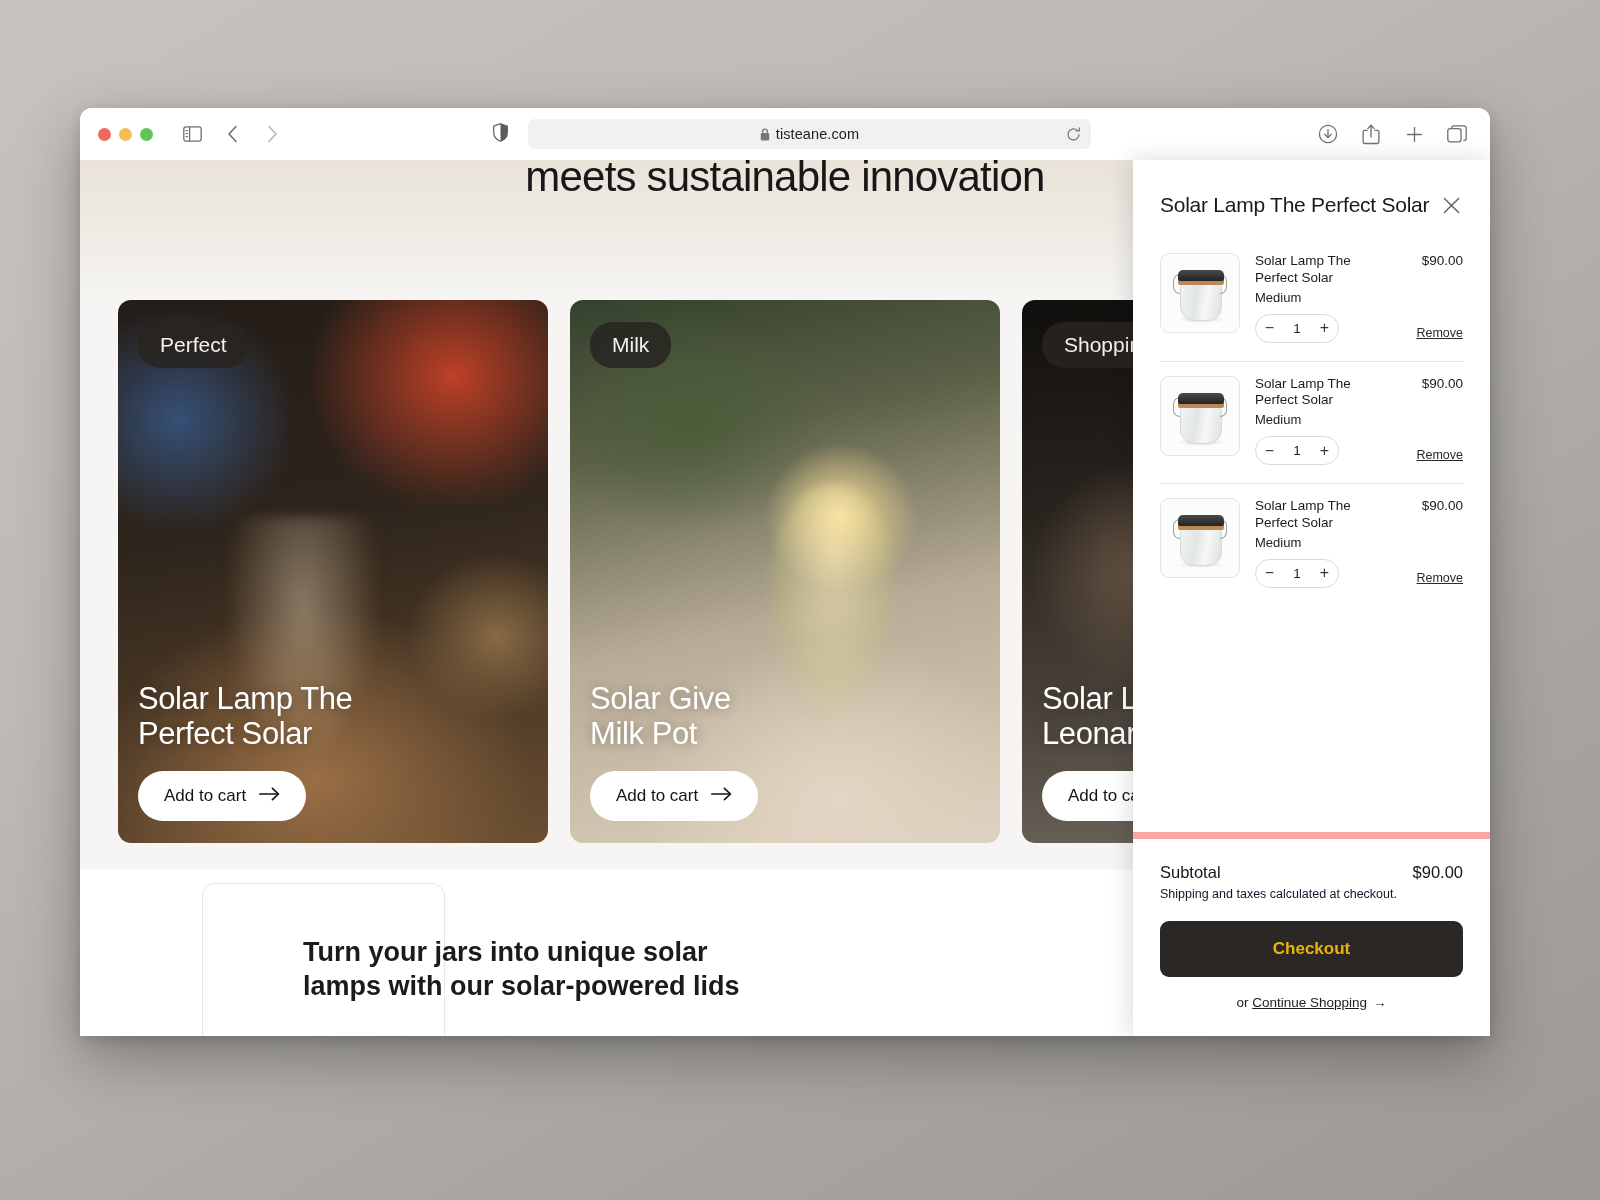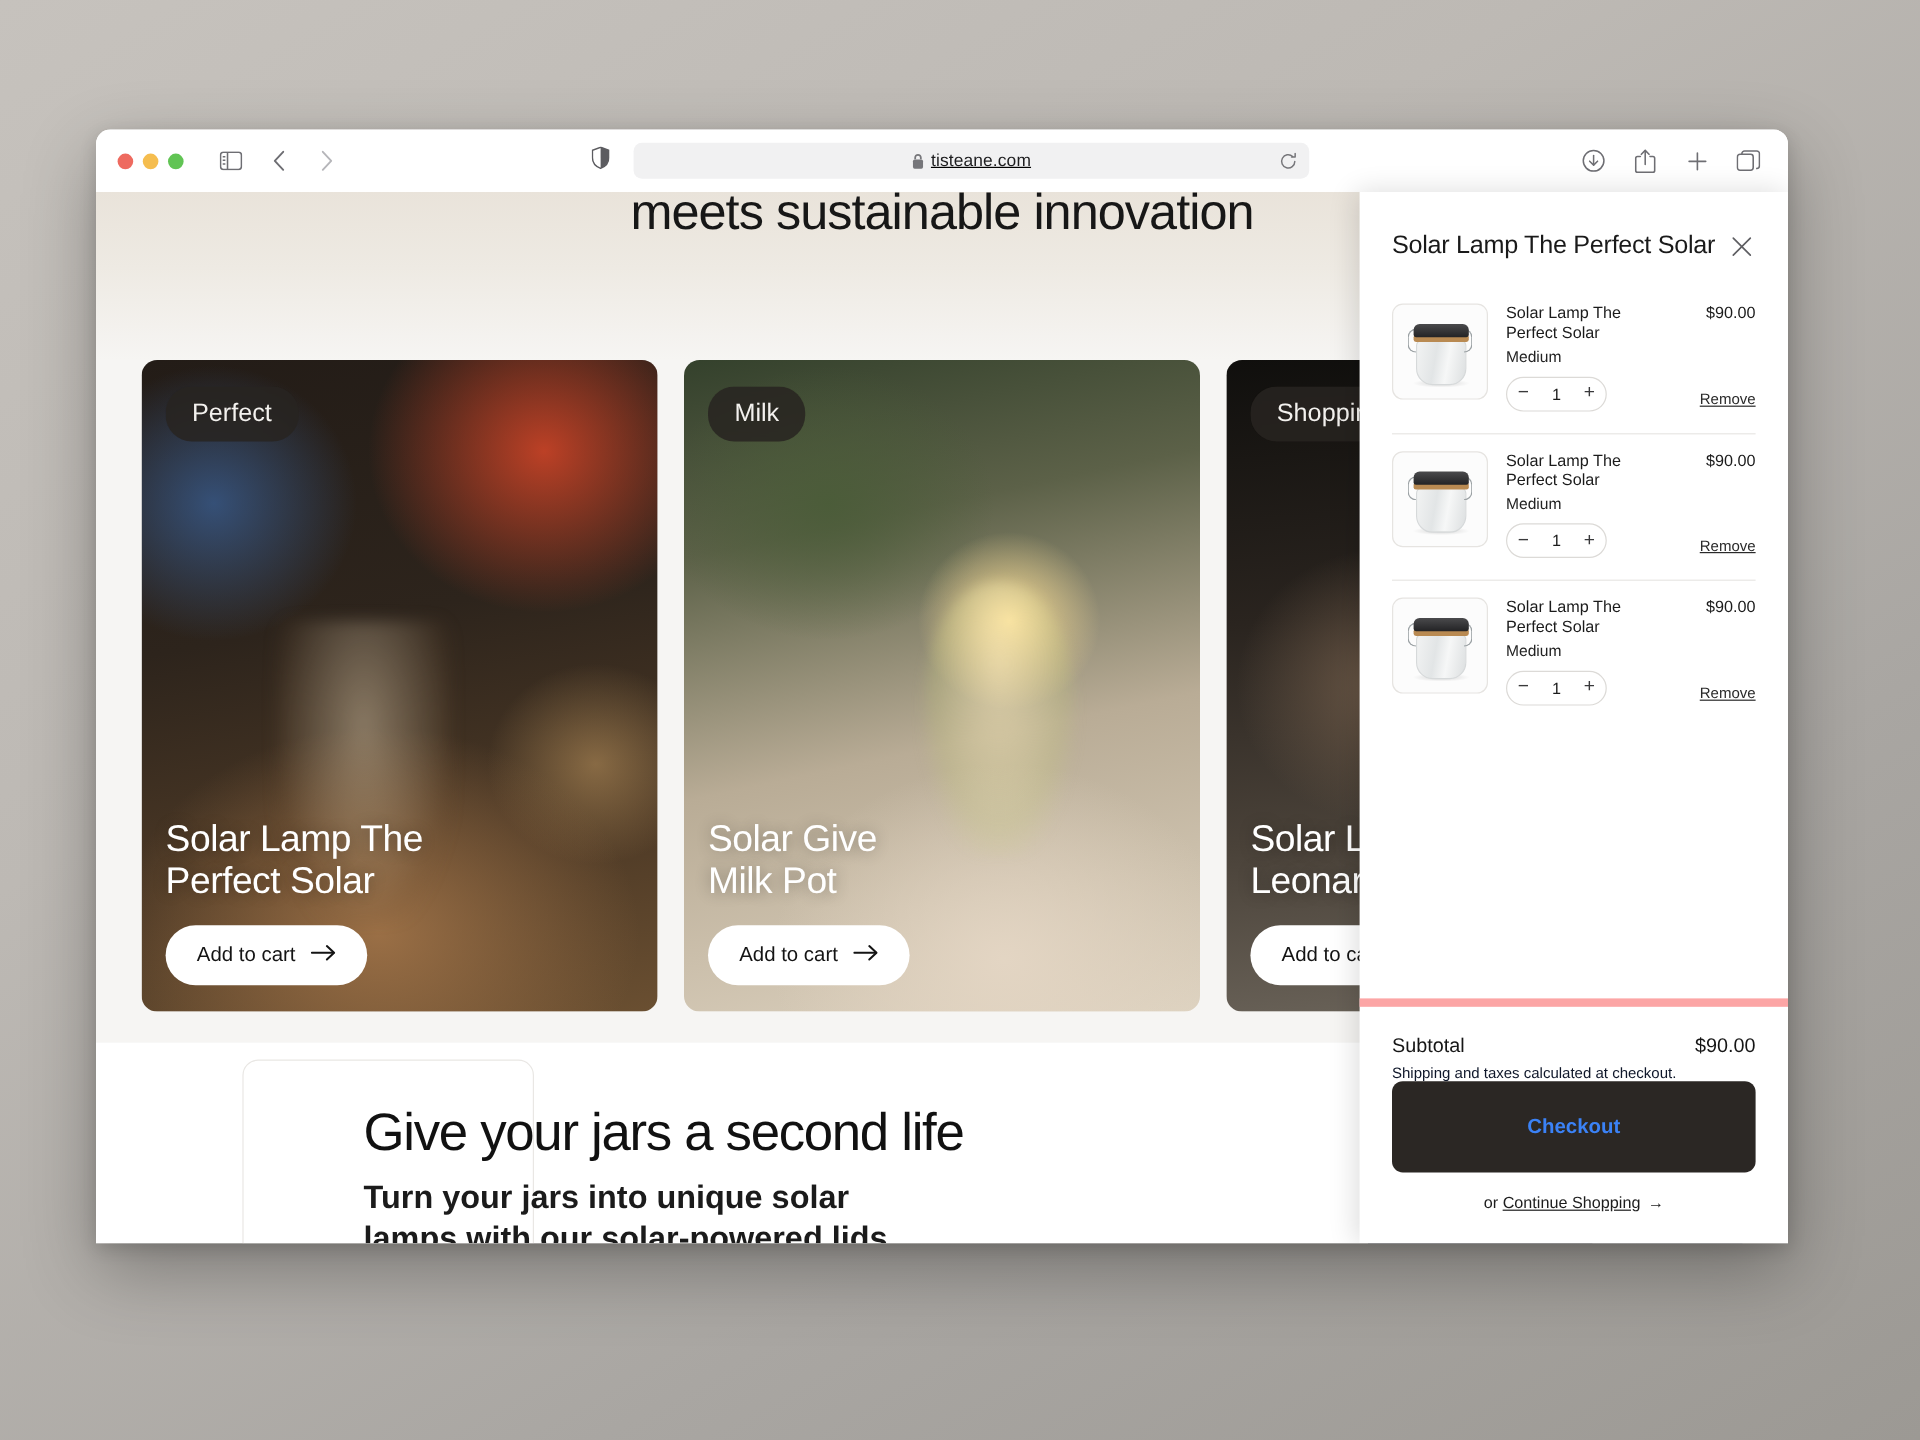--- a/index.html
+++ b/index.html
@@ -66,21 +66,21 @@
   .addr-bar {
     flex: 1;
     height: 30px;
     background: #f1f1f2;
     border-radius: 7px;
     display: flex;
     align-items: center;
     justify-content: center;
     position: relative;
   }
-  .addr-inner { display: flex; align-items: center; gap: 6px; text-decoration: underline; }
+  .addr-inner { display: flex; align-items: center; gap: 6px; }
   .lock-ico { color: #76767a; display: flex; }
   .addr-text { font-size: 14.5px; color: #1d1d1f; letter-spacing: 0.1px; }
   .reload-ico { position: absolute; right: 10px; color: #76767a; display: flex; }
 
   .tb-right {
     position: absolute;
     right: 18px;
     display: flex;
     align-items: center;
     gap: 13px;
@@ -388,25 +388,26 @@
   .subtotal-row {
     display: flex; justify-content: space-between; align-items: baseline;
   }
   .subtotal-label { font-size: 16.5px; color: #161616; }
   .subtotal-val { font-size: 16.5px; color: #161616; }
   .ship-note { font-size: 12.5px; color: #0f172a; margin-top: 5px; }
 
   .checkout-btn {
     display: block;
     width: 100%;
+    margin-top: 20px;
     background: #2b2724;
-    color: #3b82f6;
+    color: #eab308;
     border: none;
     border-radius: 9px;
-    padding: 28px 0;
+    padding: 18px 0;
     font-size: 17px;
     font-weight: 700;
     font-family: inherit;
     cursor: pointer;
   }
   .continue-row {
     margin-top: 18px;
     text-align: center;
     font-size: 13.5px;
     color: #1d1d1d;
@@ -566,21 +567,20 @@
             </span>
           </button>
         </div>
       </div>
 
     </div>
 
     <div class="promo">
       <div class="promo-card"></div>
       <div class="promo-text">
-        <div class="promo-h">Give your jars a second life</div>
         <div class="promo-p">Turn your jars into unique solar
 lamps with our solar-powered lids</div>
       </div>
       <div class="promo-img"></div>
     </div>
 
   </div>
 
   <aside class="cart">
     <div class="cart-head">

